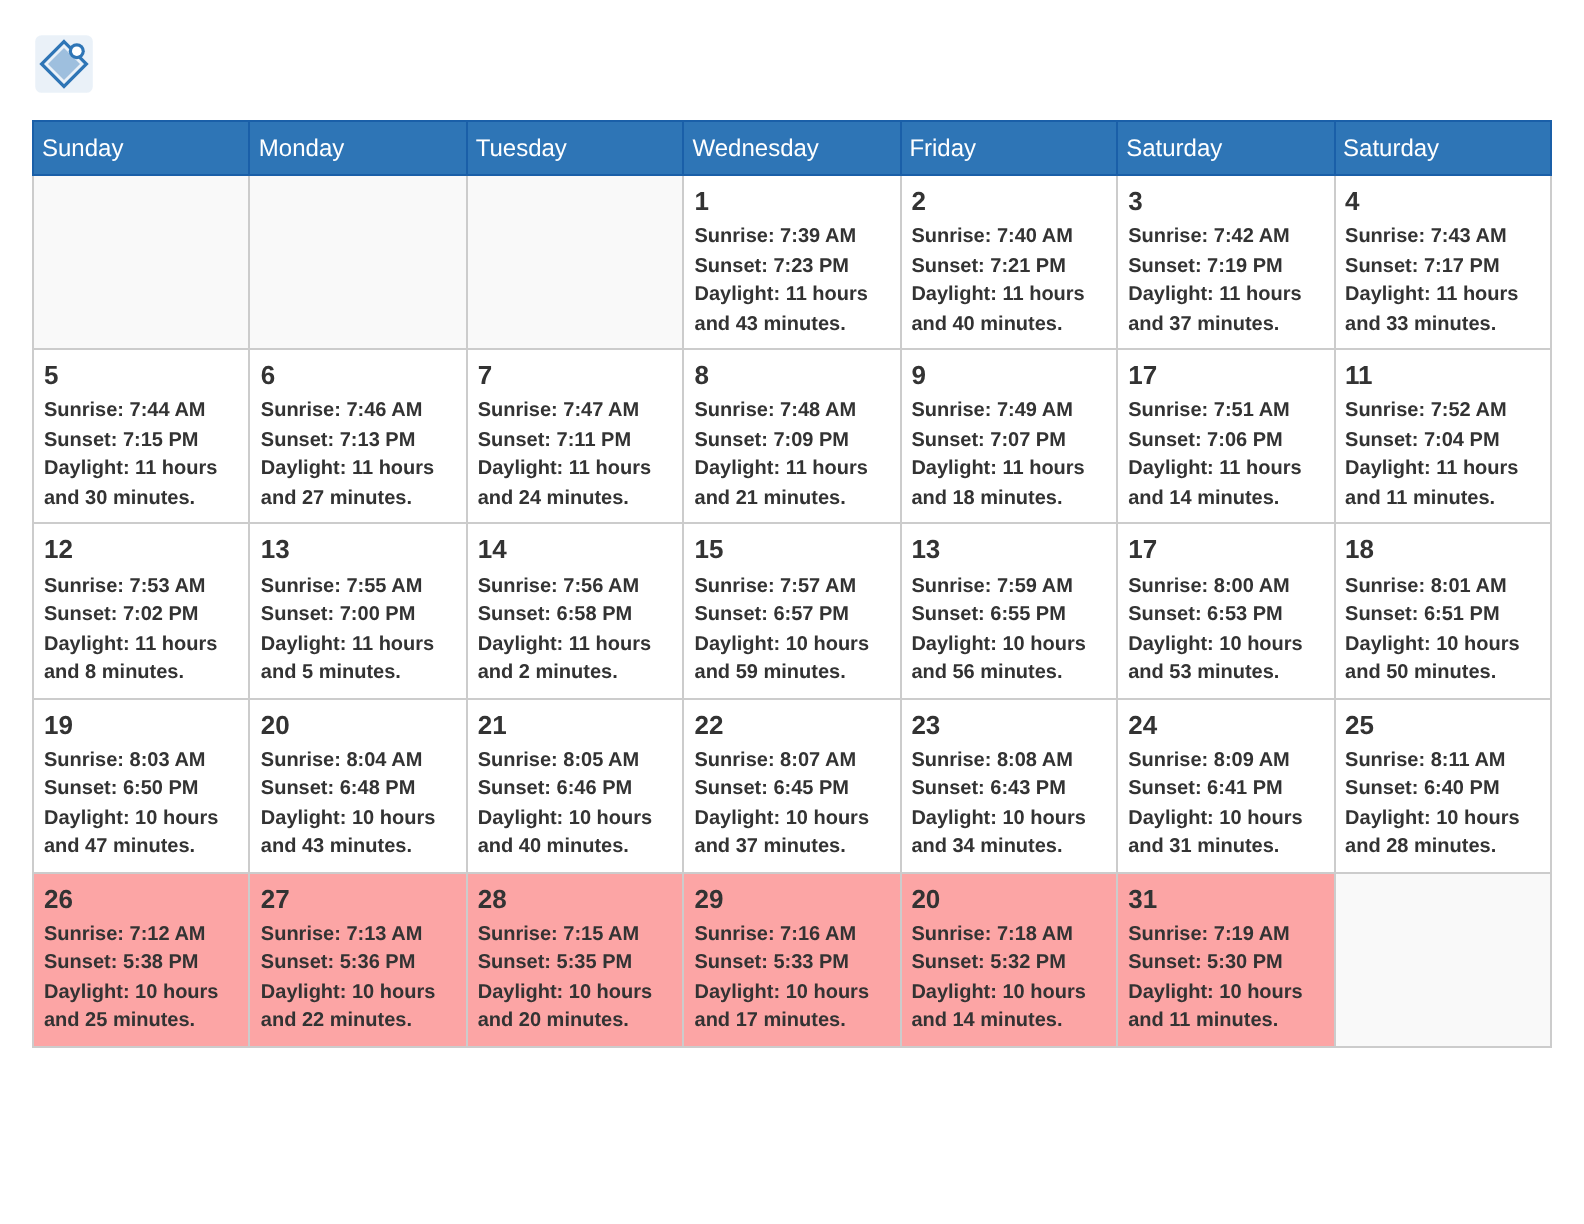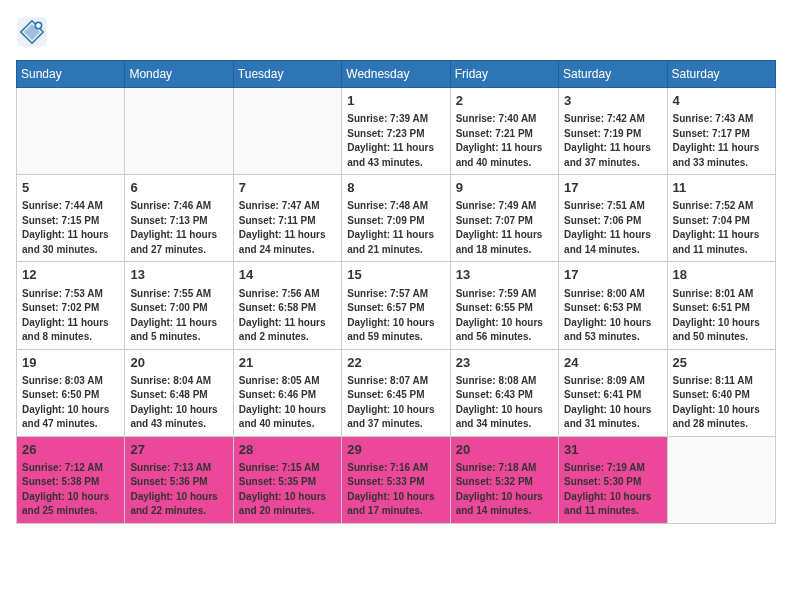--- a/index.html
+++ b/index.html
@@ -79,21 +79,21 @@
       display: block;
       margin-bottom: 2px;
     }
     .day-info {
       font-size: 10px;
       line-height: 1.45;
       color: #333;
       font-weight: bold;
     }
     .last-row td {
-      background: #ec4899;
+      background: #fca5a5;
     }
   </style>
 </head>
 <body>
 
 <div class="header">
   <div class="logo">
     <svg class="logo-icon" viewBox="0 0 40 40">
       <rect x="2" y="2" width="36" height="36" rx="4" fill="#2e75b6" opacity="0.1"></rect>
       <polygon points="20,6 34,20 20,34 6,20" fill="none" stroke="#2e75b6" stroke-width="2"></polygon>

